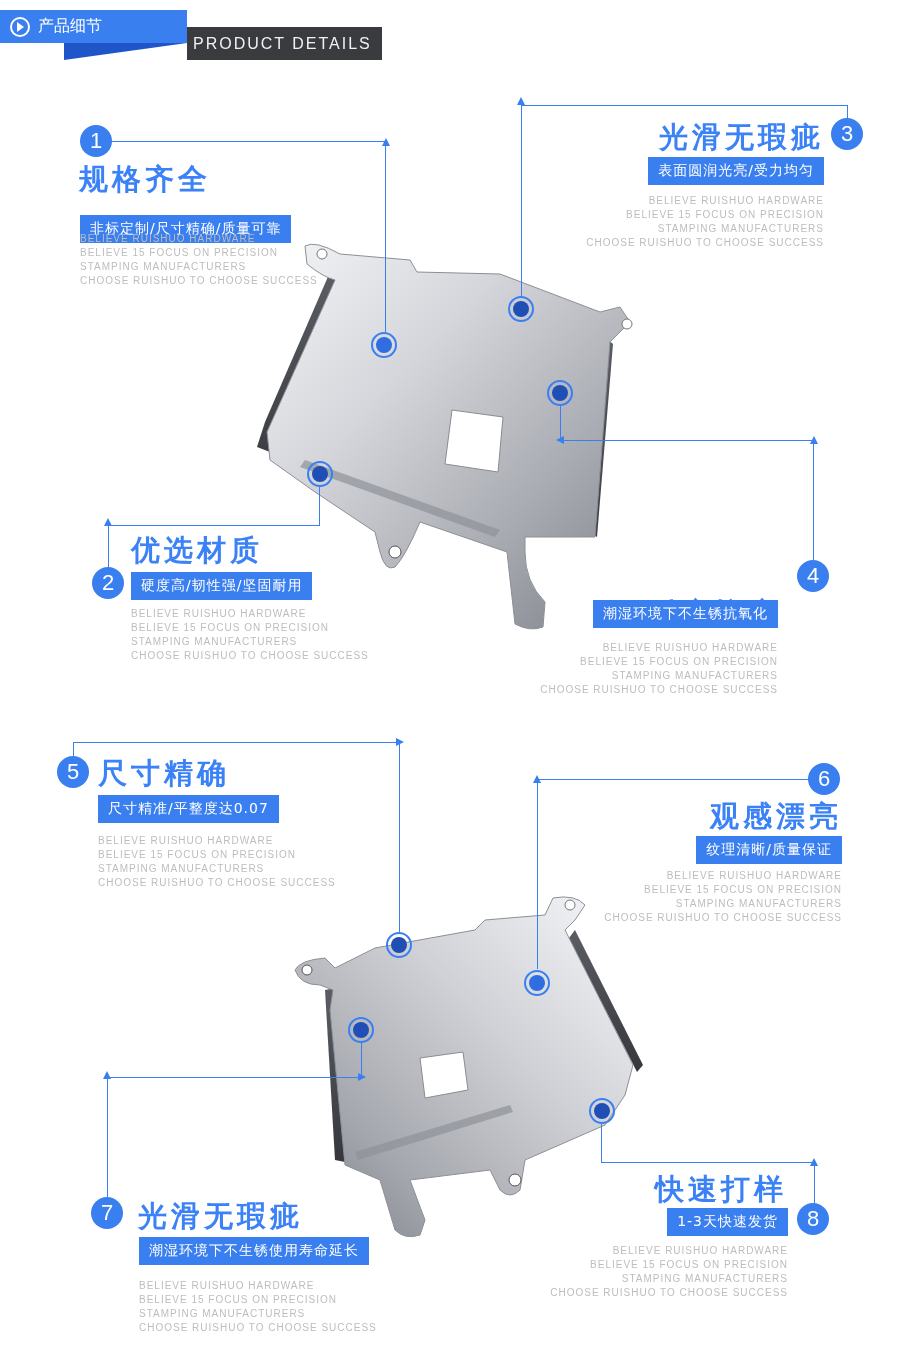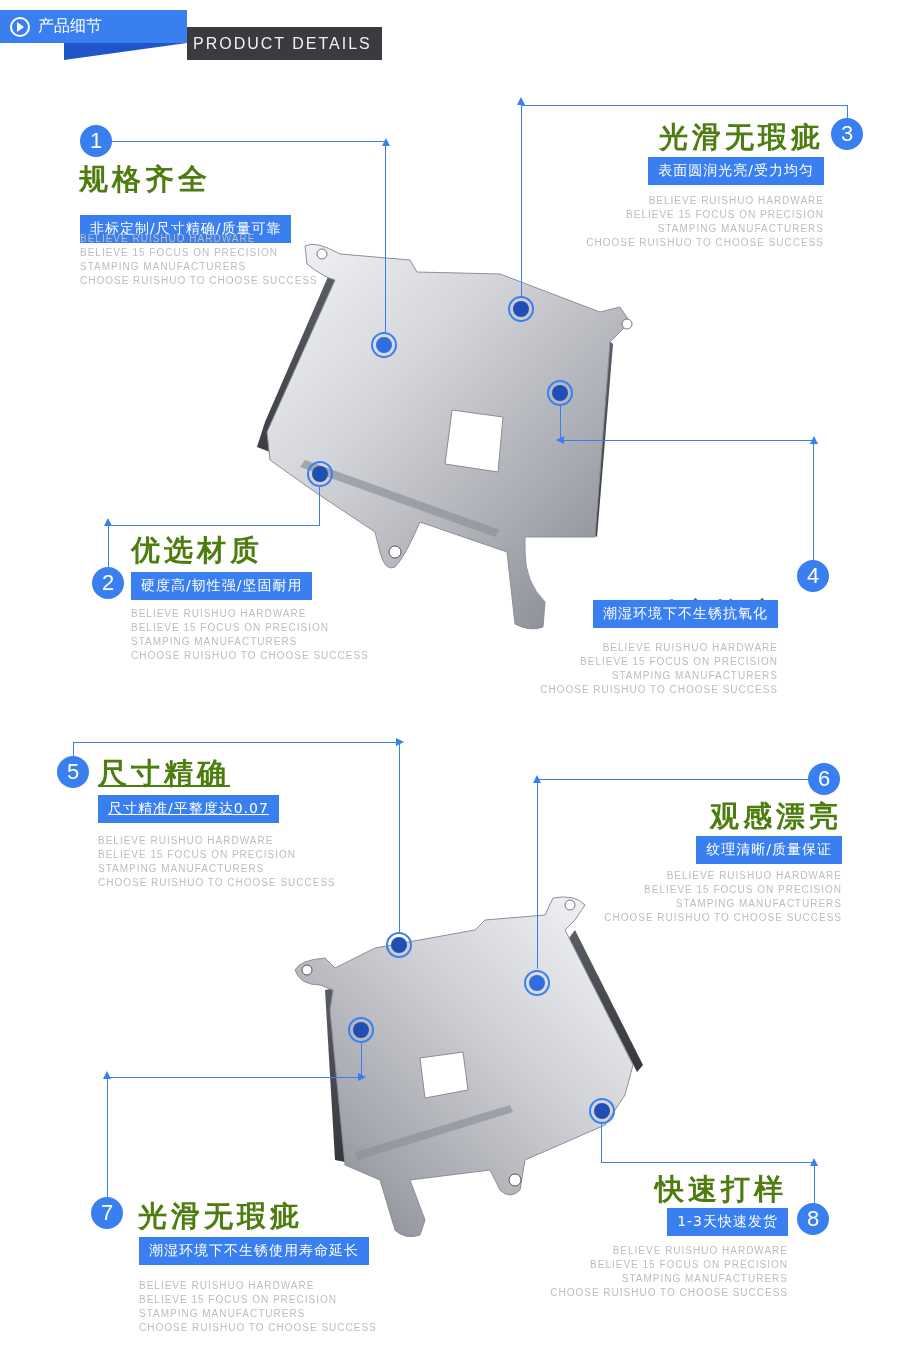--- a/index.html
+++ b/index.html
@@ -16,21 +16,21 @@
   .hdr-icon { width: 20px; height: 20px; border: 2px solid #fff; border-radius: 50%; position: relative; }
   .hdr-icon::after { content: ""; position: absolute; left: 5px; top: 3px; width: 0; height: 0;
                      border-left: 7px solid #fff; border-top: 5px solid transparent; border-bottom: 5px solid transparent; }
   .hdr-sub { position: absolute; left: 193px; top: 27px; height: 33px; display: flex; align-items: center;
              color: #f1f1f1; font-size: 16px; letter-spacing: 2px; font-family: "Liberation Sans", sans-serif; }
 
   
   .num { position: absolute; width: 32px; height: 32px; border-radius: 50%; background: #3a7ff0; color: #fff;
          font-size: 22px; display: flex; align-items: center; justify-content: center;
          font-family: "Liberation Sans", sans-serif; }
-  .title { position: absolute; color: #4d7c0f; font-size: 29px; font-weight: bold; letter-spacing: 4px; white-space: nowrap; }
+  .title { position: absolute; color: #3b82f6; font-size: 29px; font-weight: bold; letter-spacing: 4px; white-space: nowrap; }
   .tag { position: absolute; height: 28px; background: #3a7ff0; color: #fff; font-size: 14px;
          display: flex; align-items: center; padding: 0 10px; white-space: nowrap; letter-spacing: 1px; }
   .eng { position: absolute; color: #bdbdbd; font-size: 10px; line-height: 14px; letter-spacing: 1px;
          font-family: "Liberation Sans", sans-serif; white-space: nowrap; }
   .eng.r { text-align: right; }
   .eng div { display: block; }
 
   
   .ln { position: absolute; background: #3a7ff0; }
   .h { height: 1px; }
@@ -177,22 +177,22 @@
   <div>STAMPING MANUFACTURERS</div>
   <div>CHOOSE RUISHUO TO CHOOSE SUCCESS</div>
 </div>
 
 <div class="ln v" style="left:73px;top:742px;height:14px;"></div>
 <div class="ln h" style="left:73px;top:742px;width:326px;"></div>
 <div class="arrow-right" style="left:396px;top:738px;"></div>
 <div class="ln v" style="left:399px;top:742px;height:190px;"></div>
 <div class="marker dark" style="left:386px;top:932px;"></div>
 <div class="num" style="left:57px;top:756px;">5</div>
-<div class="title" style="left:98px;top:754px;text-decoration:underline;">尺寸精确</div>
-<div class="tag" style="left:98px;top:795px;text-decoration:underline;">尺寸精准/平整度达0.07</div>
+<div class="title" style="left:98px;top:754px;">尺寸精确</div>
+<div class="tag" style="left:98px;top:795px;">尺寸精准/平整度达0.07</div>
 <div class="eng" style="left:98px;top:834px;">
   <div>BELIEVE RUISHUO HARDWARE</div>
   <div>BELIEVE 15 FOCUS ON PRECISION</div>
   <div>STAMPING MANUFACTURERS</div>
   <div>CHOOSE RUISHUO TO CHOOSE SUCCESS</div>
 </div>
 
 <div class="arrow-up" style="left:533px;top:775px;"></div>
 <div class="ln h" style="left:537px;top:779px;width:272px;"></div>
 <div class="ln v" style="left:537px;top:779px;height:190px;"></div>

